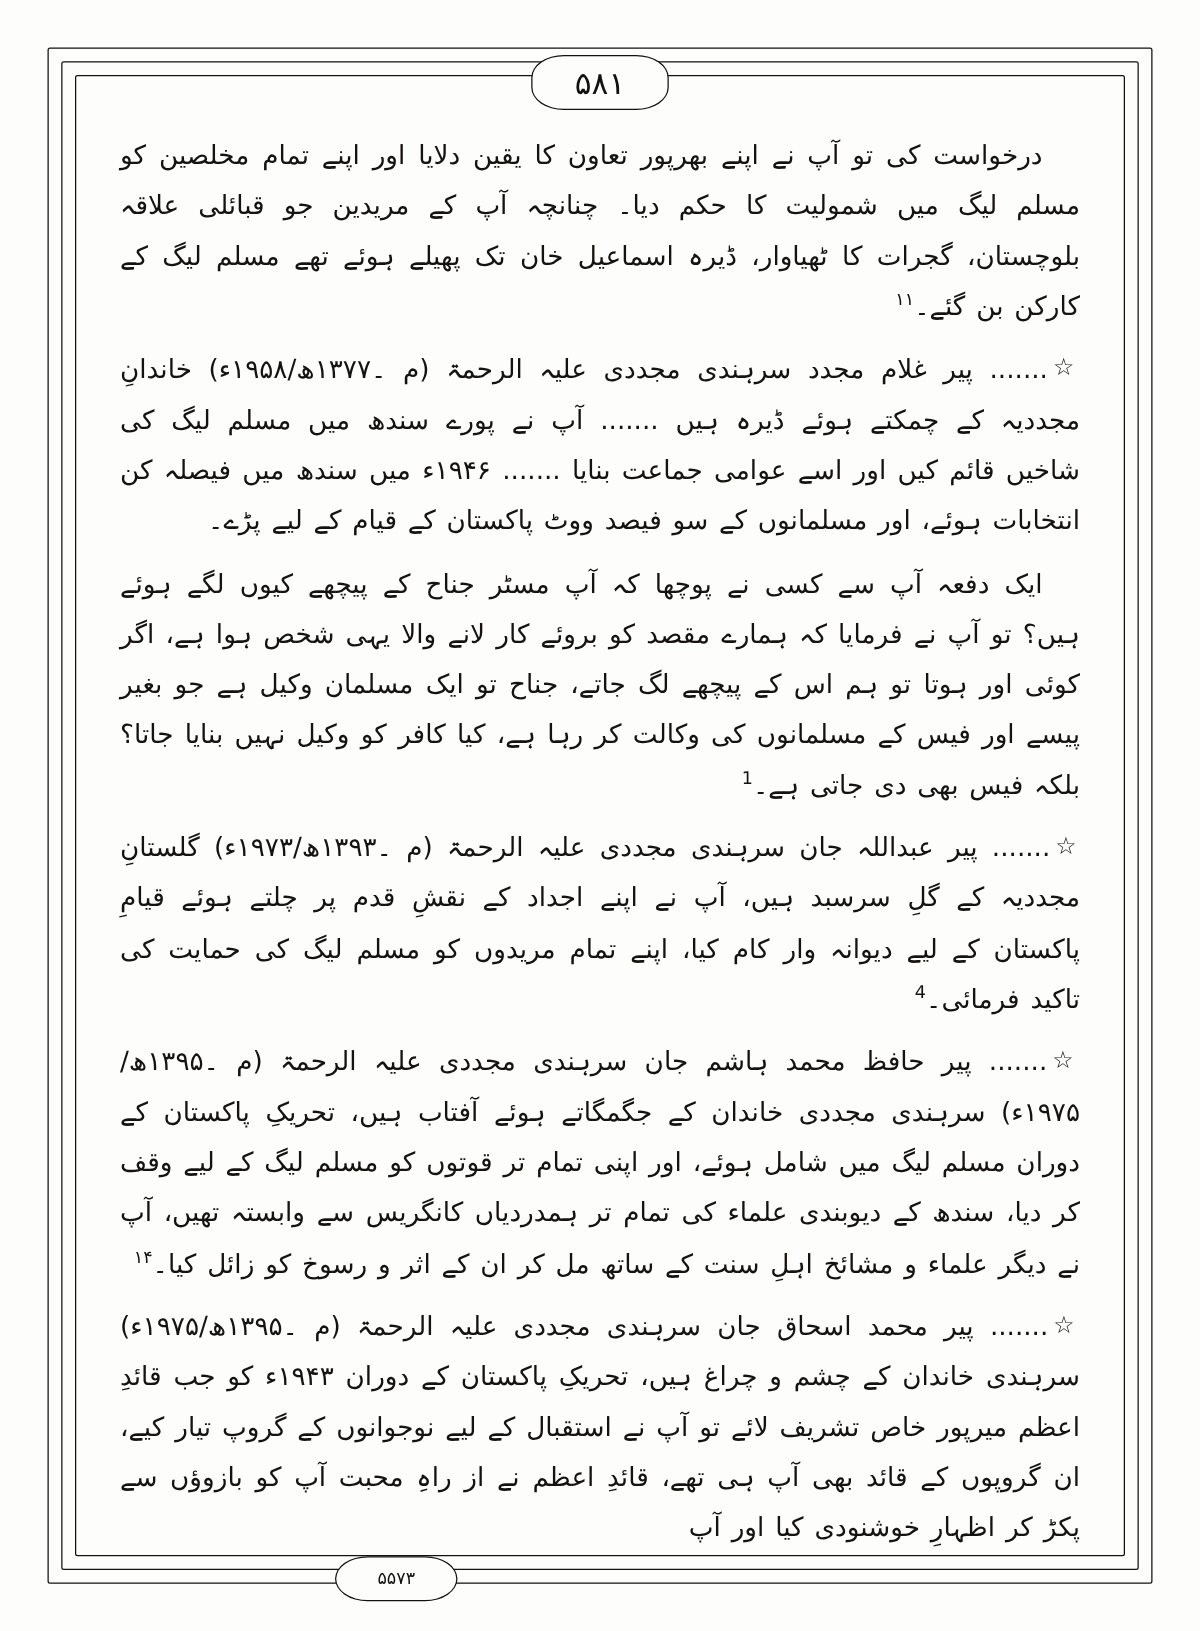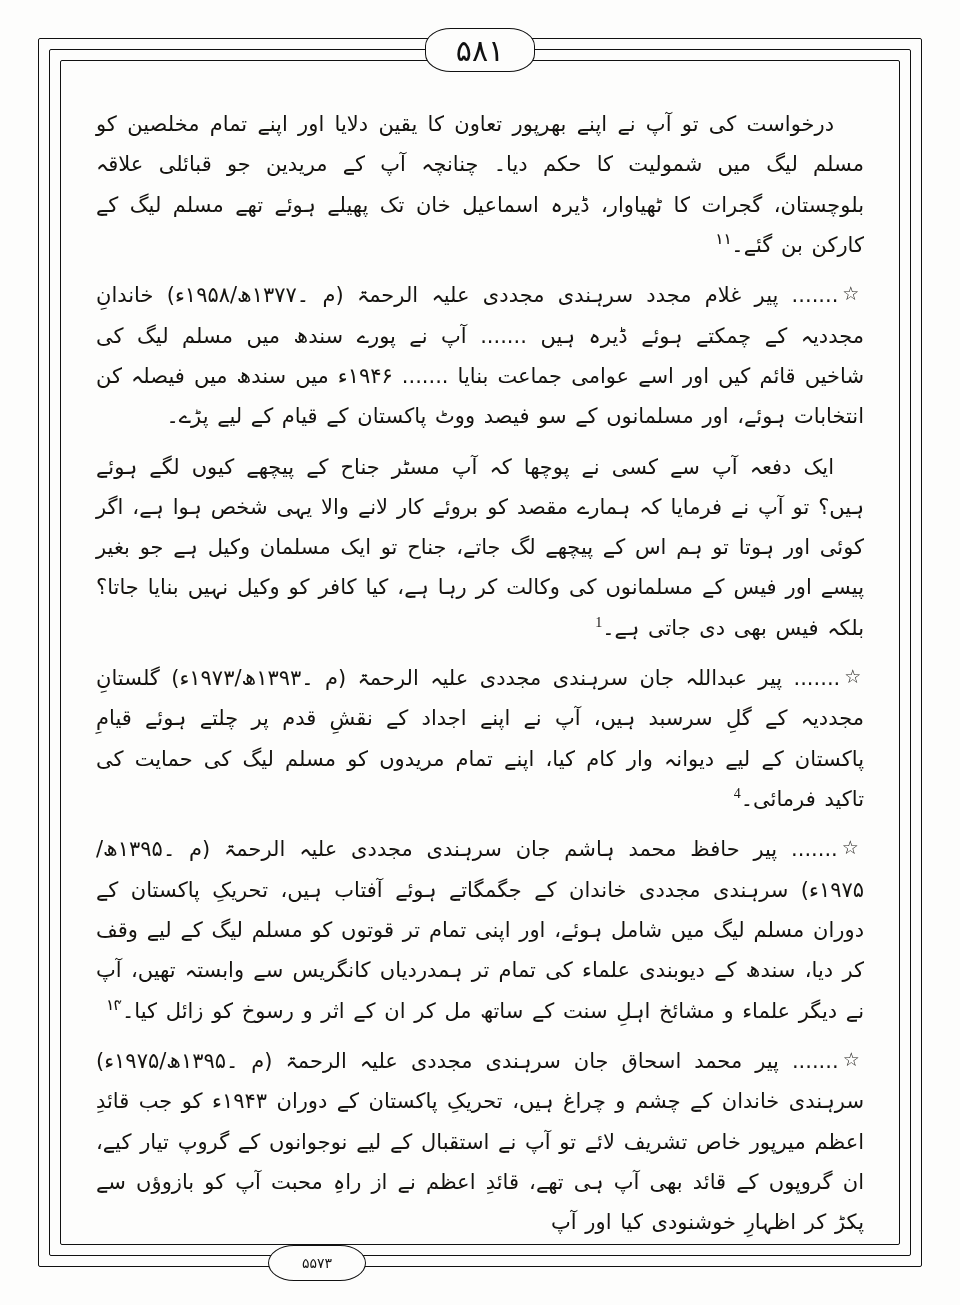--- a/index.html
+++ b/index.html
@@ -44,22 +44,22 @@
     display: flex;
     align-items: center;
     justify-content: center;
     direction: rtl;
   }
   .cartouche-top {
     width: 108px;
     height: 42px;
     left: 50%;
     transform: translateX(-50%);
-    top: 28px;
-    font-size: 30px;
+    top: 44px;
+    font-size: 25px;
     letter-spacing: 1px;
   }
   .cartouche-bottom {
     width: 96px;
     height: 34px;
     left: 268px;
     bottom: 24px;
     font-size: 14px;
     letter-spacing: 1px;
   }
@@ -87,21 +87,20 @@
   }
   .para.indent-start { text-indent: 30px; }
   .para .star {
     font-size: 19px;
     padding-left: 4px;
     vertical-align: 2px;
   }
   .footnote-mark {
     font-size: 14px;
     vertical-align: super;
-    font-family: Liberation Serif, serif;
   }
 </style>
 </head>
 <body>
 
 <div id="page">
 
   <div class="frame frame-1"></div>
   <div class="frame frame-2"></div>
   <div class="frame frame-3"></div>

